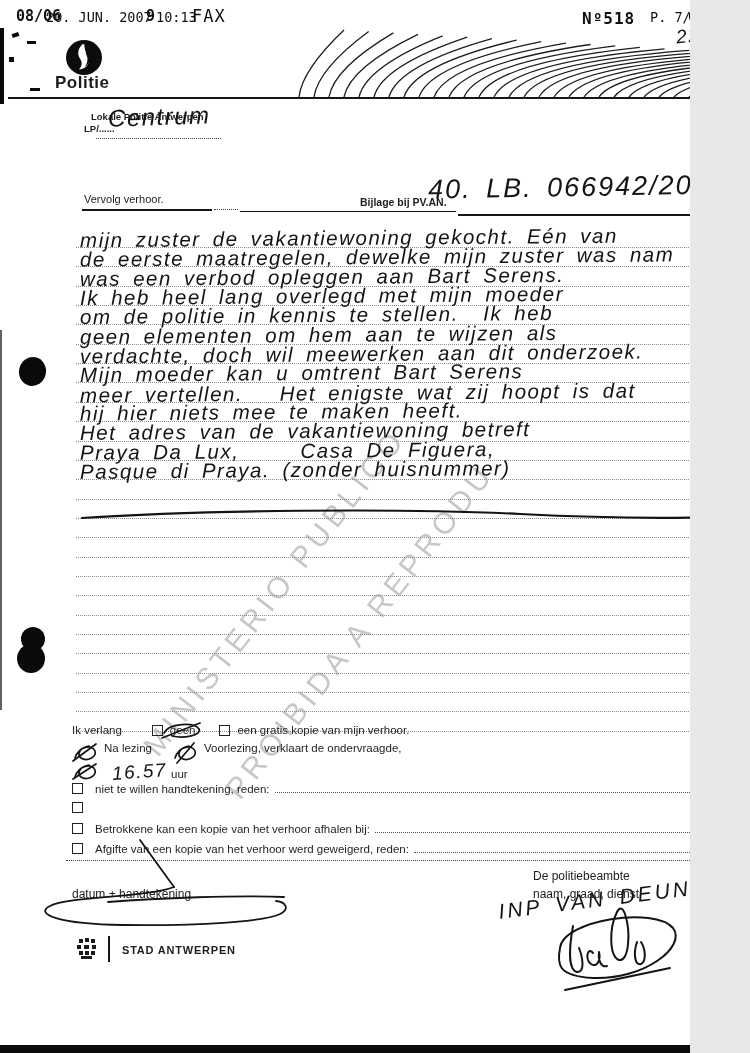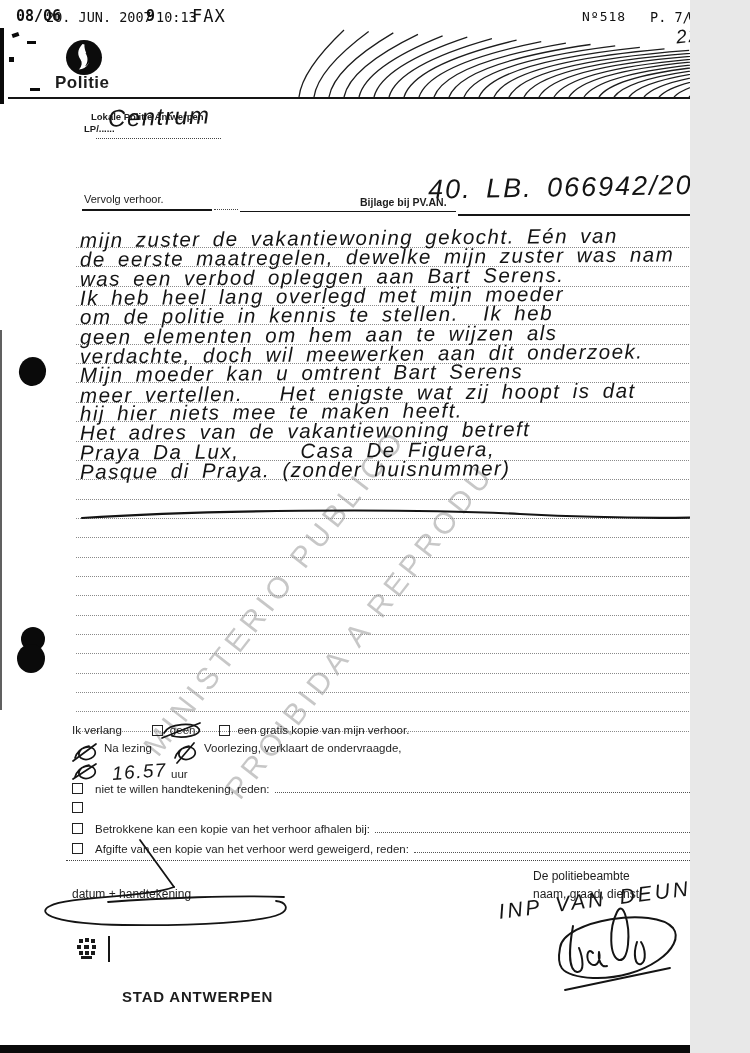--- a/index.html
+++ b/index.html
@@ -35,21 +35,21 @@
 </head>
 <body>
 
 <div class="page">
 
   <span class="fx" style="left:16px;top:7px;font-size:15px;font-weight:bold;">08/06</span>
   <span class="fx" style="left:46px;top:9px;font-size:13.5px;">20. JUN. 2007</span>
   <span class="fx" style="left:146px;top:7px;font-size:15px;font-weight:bold;">9</span>
   <span class="fx" style="left:156px;top:9px;font-size:13.5px;">10:13</span>
   <span class="fx" style="left:192px;top:6px;font-size:17px;font-weight:normal;letter-spacing:1px;">FAX</span>
-  <span class="fx" style="left:582px;top:9px;font-size:13px;letter-spacing:1px;">Nº518</span>
+  <span class="fx" style="left:582px;top:9px;font-size:16px;letter-spacing:1px;font-weight:bold;">Nº518</span>
   <span class="fx" style="left:650px;top:9px;font-size:13.5px;">P. 7/11</span>
   <span class="fx" style="left:688px;top:8px;font-size:14px;font-weight:bold;">08/010</span>
 
   <svg class="abs" style="left:64px;top:39px;z-index:5;" width="40" height="37" viewBox="0 0 40 37">
     <ellipse cx="20" cy="18.5" rx="18" ry="17.5" fill="#0c0c0c"></ellipse>
     <path d="M18.5,5 C13,11 13.5,16 16.5,20.5 C18.5,23.5 18,27 15,30.5 C23,29.5 27.5,23.5 23.5,16.5 C22,14 20,9 20.5,5.5 Z" fill="#ffffff"></path>
     <path d="M21.5,14 C24,18 24.5,23 21,27.5 C26,25 27,19 24,14.5 Z" fill="#0c0c0c"></path>
   </svg>
   <span class="abs" style="left:55px;top:73px;font-size:17px;font-weight:bold;letter-spacing:.5px;z-index:5;">Politie</span>
 
@@ -239,21 +239,21 @@
       <rect x="1" y="7" width="4" height="4"></rect>
         <rect x="8" y="7" width="5" height="4"></rect>
         <rect x="16" y="7" width="4" height="4"></rect>
       <rect x="3" y="13" width="4" height="4"></rect>
         <rect x="9" y="13" width="4" height="4"></rect>
         <rect x="15" y="13" width="4" height="4"></rect>
       <rect x="5" y="18" width="11" height="3"></rect>
     </g>
   </svg>
   <div class="ln" style="left:108px;top:936px;width:1.5px;height:26px;"></div>
-  <span class="smalllbl" style="left:122px;top:944px;font-size:15px;font-weight:bold;letter-spacing:.8px;margin-top:44px;">STAD ANTWERPEN</span>
+  <span class="smalllbl" style="left:122px;top:944px;font-size:11px;font-weight:bold;letter-spacing:.8px;">STAD ANTWERPEN</span>
 
   <div class="blob" style="left:19px;top:357px;width:27px;height:29px;transform:rotate(12deg);"></div>
   <div class="blob" style="left:21px;top:627px;width:24px;height:24px;"></div>
   <div class="blob" style="left:17px;top:644px;width:28px;height:29px;"></div>
   <div class="bar" style="left:0;top:28px;width:4px;height:76px;"></div>
   <div class="bar" style="left:0;top:330px;width:2px;height:380px;opacity:.65;"></div>
   <div class="bar" style="left:744px;top:0;width:6px;height:1046px;"></div>
   <div class="bar" style="left:0;top:1045px;width:750px;height:8px;"></div>
   <div class="bar" style="left:733px;top:0;width:17px;height:10px;"></div>
   <div class="bar" style="left:12px;top:33px;width:7px;height:4px;transform:rotate(-20deg);"></div>

